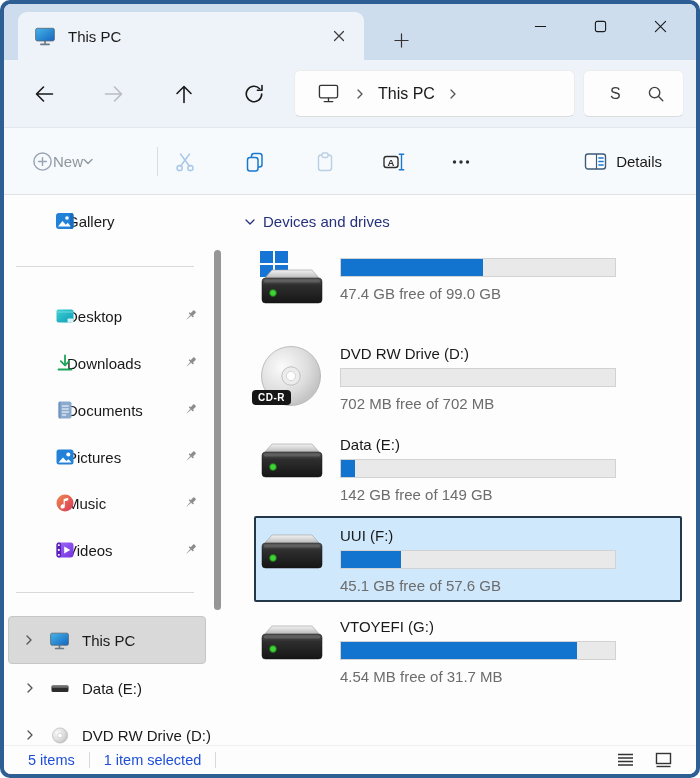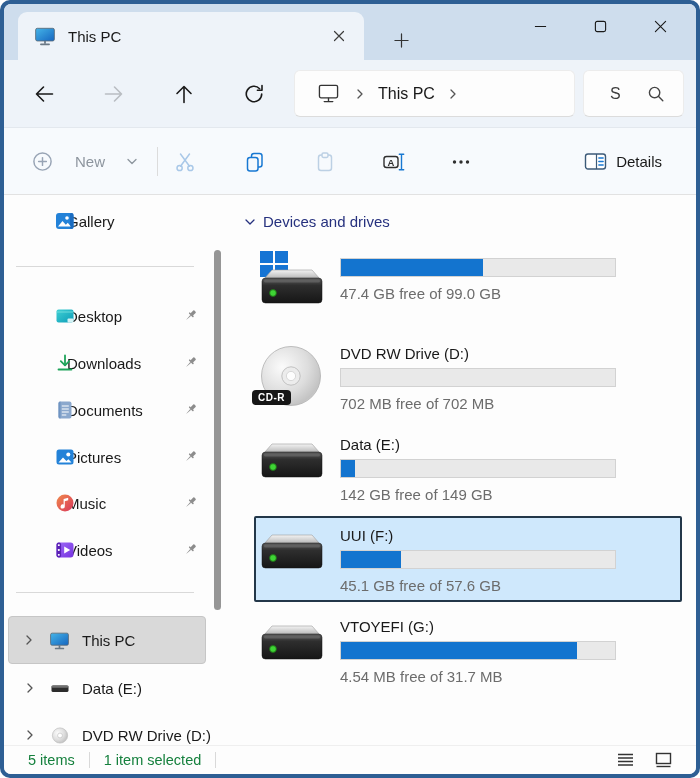--- a/index.html
+++ b/index.html
@@ -38,21 +38,21 @@
   .crumb-text{font-size:16px;color:#191919;margin:0 12px;}
   .searchbox{
     position:absolute;left:579px;top:10px;width:101px;height:47px;
     background:#fdfdfd;border:1px solid #ececec;border-bottom-color:#dcdcdc;
     border-radius:6px;display:flex;align-items:center;justify-content:space-between;
     padding:0 18px 0 26px;
   }
   .search-text{font-size:16px;color:#3c3c3c;}
   
   .toolbar{height:67px;background:#f7fafd;border-bottom:1px solid #e2e2e2;position:relative;flex:none;}
-  .tb-new{position:absolute;left:22px;top:15px;height:36px;display:flex;align-items:center;gap:22px;padding:0 6px;border-radius:5px;}
+  .tb-new{position:absolute;left:22px;top:15px;height:36px;display:flex;align-items:center;gap:0;padding:0 6px;border-radius:5px;}
   .tb-new-label{font-size:15px;color:#8d959e;}
   .tb-sep{position:absolute;left:153px;top:19px;width:1px;height:29px;background:#dcdcdc;}
   .tb-btn{position:absolute;top:13px;width:42px;height:42px;display:flex;align-items:center;justify-content:center;border-radius:5px;}
   .tb-details{position:absolute;right:28px;top:15px;height:36px;display:flex;align-items:center;gap:9px;padding:0 6px;border-radius:5px;}
   .tb-details-label{font-size:15px;color:#191919;}
   
   .content{flex:1;position:relative;display:flex;background:#fdfdfd;overflow:hidden;}
   .sidebar{width:226px;flex:none;position:relative;overflow:hidden;}
   .side-row{position:absolute;left:6px;right:10px;height:36px;display:flex;align-items:center;padding-left:45px;border-radius:4px;}
   .side-label{margin-left:12px;font-size:15px;color:#191919;white-space:nowrap;}
@@ -80,21 +80,21 @@
     font-size:10px;font-weight:bold;letter-spacing:0.5px;
     padding:2px 6px;border-radius:4px;
   }
   .d-body{margin-left:82px;}
   .d-name{font-size:15px;color:#191919;line-height:19px;}
   .d-bar{margin-top:5px;width:276px;height:19px;background:#e9e9e9;border:1px solid #d2d2d2;}
   .d-fill{height:100%;background:#1374cf;}
   .d-free{margin-top:7px;font-size:15px;color:#6c6c6c;line-height:19px;}
   
   .statusbar{height:29px;background:#fdfdfd;border-top:1px solid #efefef;flex:none;display:flex;align-items:center;padding:0 22px 0 24px;}
-  .sb-text{font-size:14.5px;color:#15803d;}
+  .sb-text{font-size:14.5px;color:#1d4ed8;}
   .sb-div{width:1px;height:16px;background:#d9d9d9;margin:0 14px;}
   .sb-right{margin-left:auto;display:flex;align-items:center;gap:16px;}
   .sb-view{width:22px;height:22px;display:flex;align-items:center;justify-content:center;}
   svg{display:block;}
 </style>
 </head>
 <body>
 
 <svg width="0" height="0" style="position:absolute">
   <defs>

